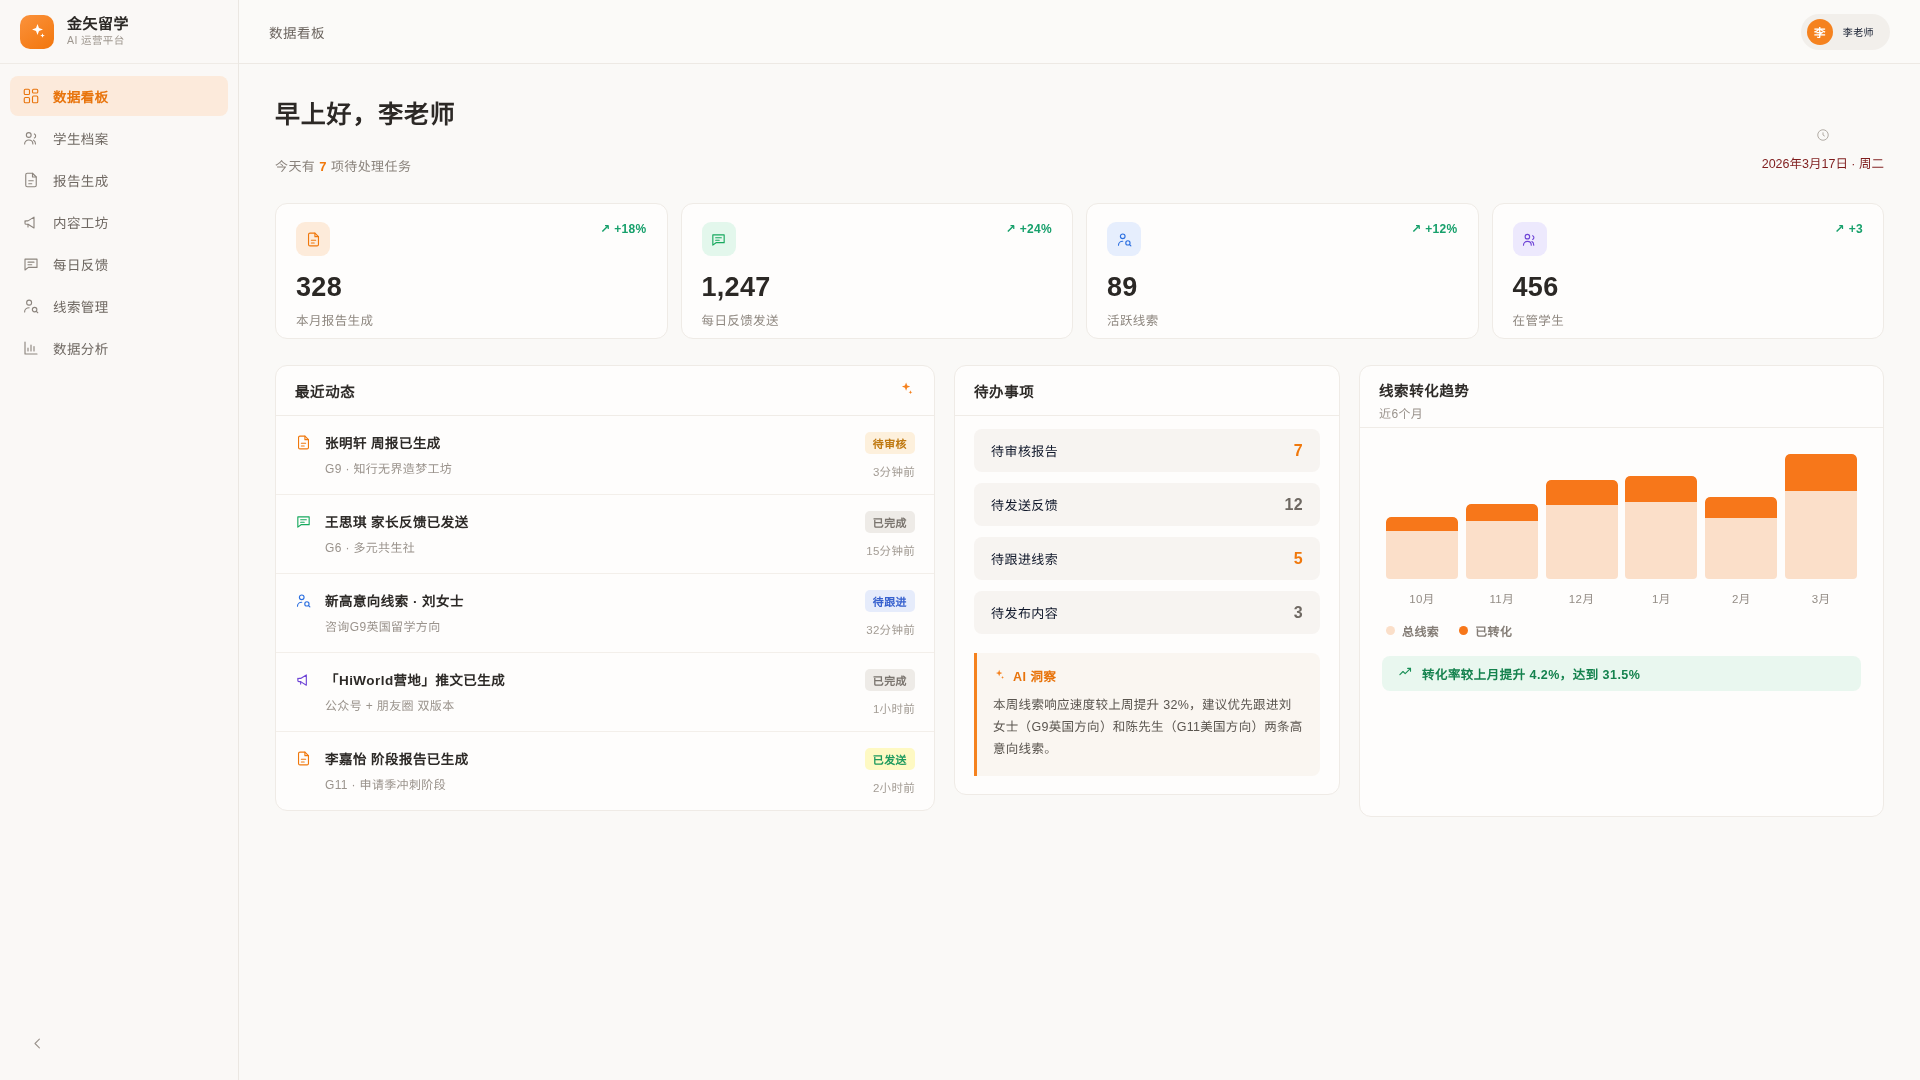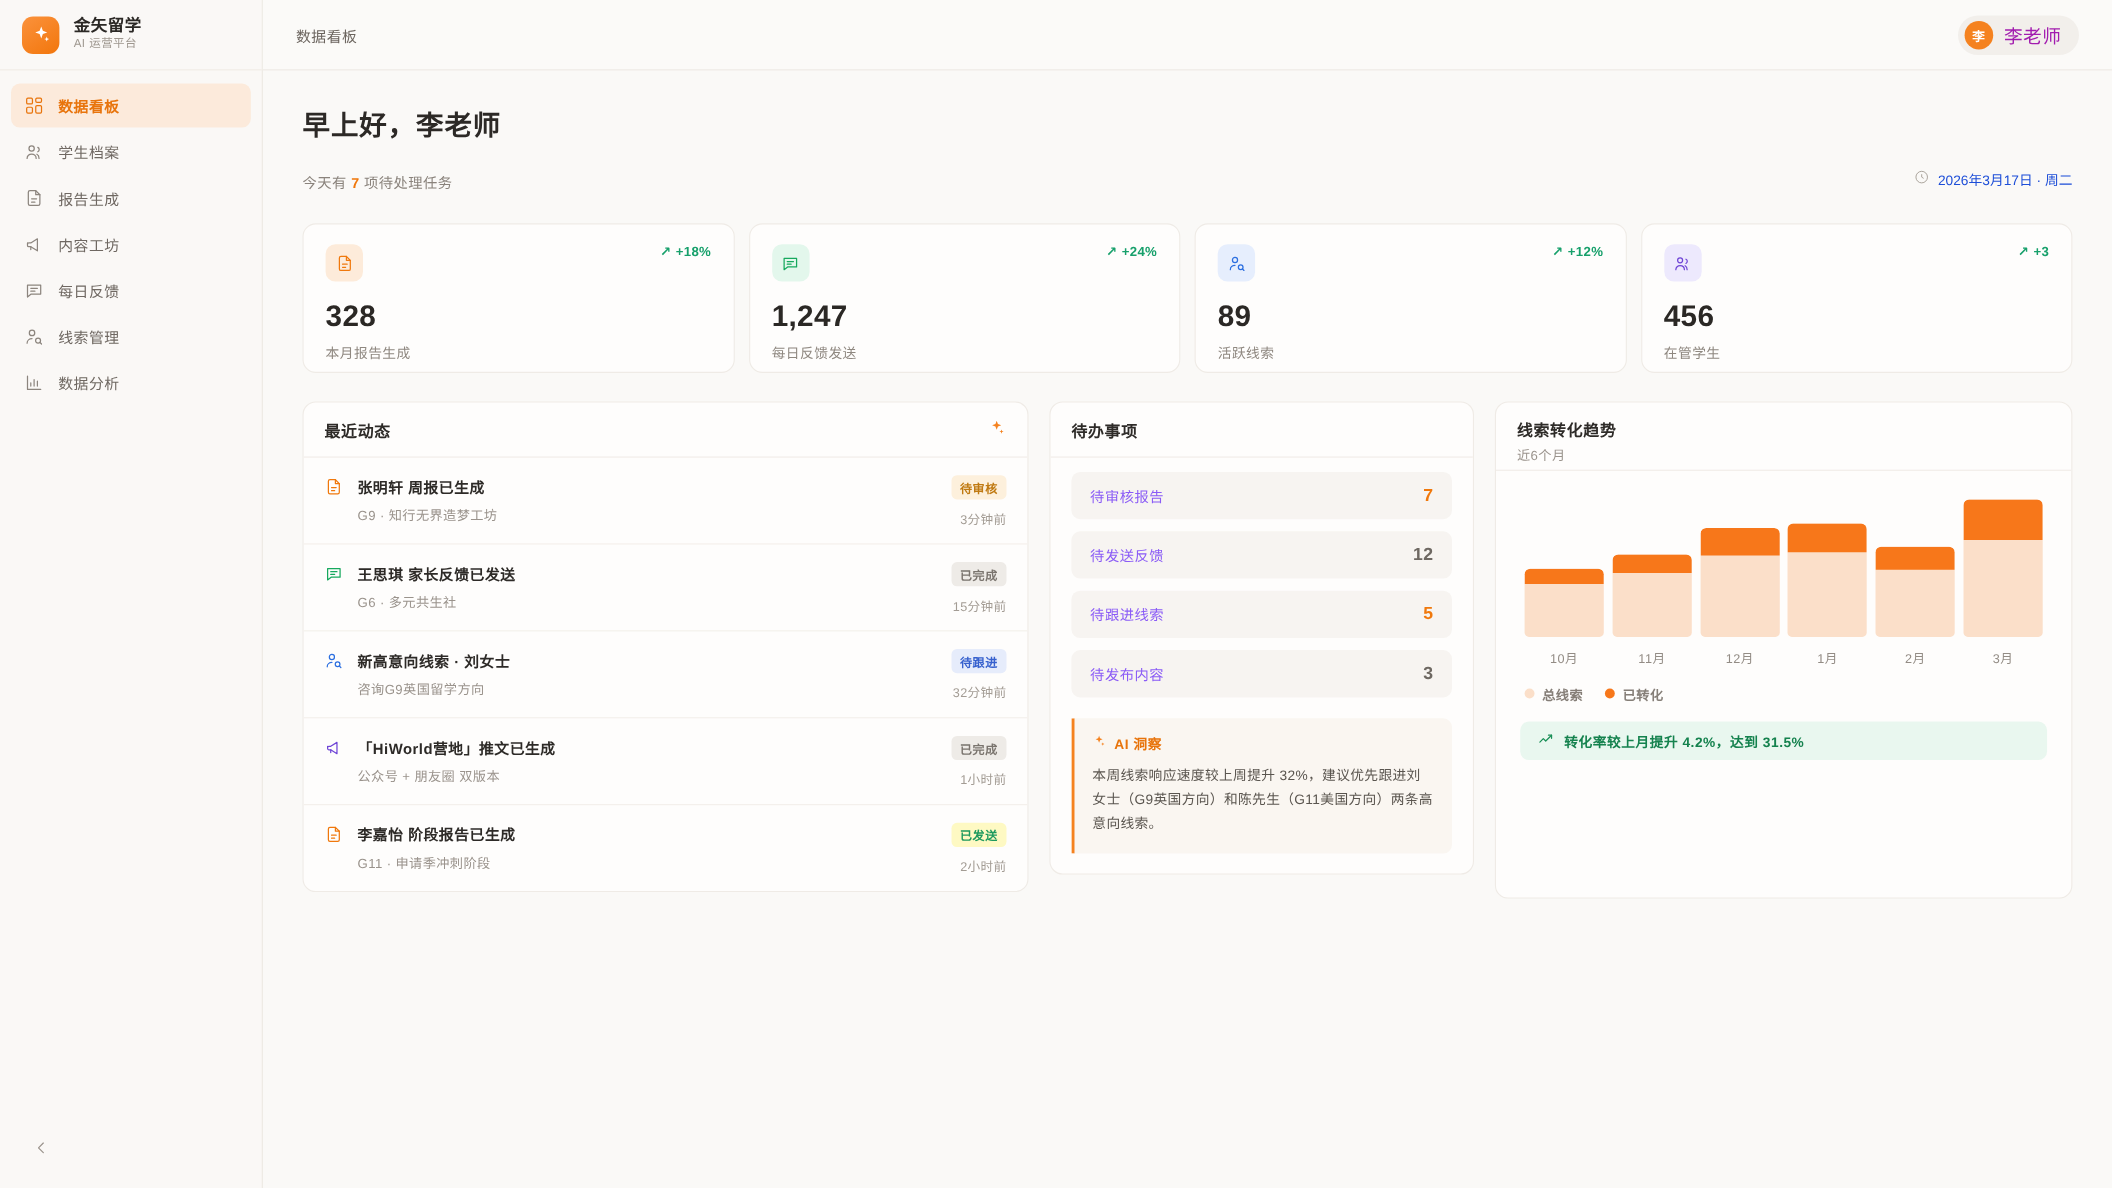--- a/index.html
+++ b/index.html
@@ -72,30 +72,30 @@
     background: #F2EFEB; border-radius: 20px;
     padding: 5px 16px 5px 6px; cursor: pointer;
   }
   .avatar {
     width: 26px; height: 26px; border-radius: 50%;
     background: #F5821F; color: #fff;
     font-size: 11.5px; font-weight: 700;
     display: flex; align-items: center; justify-content: center;
     flex: 0 0 26px;
   }
-  .user-name { font-size: 17px; color: #a21caf; letter-spacing: .4px; }
+  .user-name { font-size: 10px; color: #0f172a; letter-spacing: .4px; }
 
   .content { padding: 30px 36px 0 36px; overflow: hidden; }
 
   
   .greet-row { display: flex; align-items: flex-end; justify-content: space-between; }
   .greet-h1 { font-size: 25px; font-weight: 700; color: #2C2926; letter-spacing: .8px; }
   .greet-sub { margin-top: 26px; font-size: 13px; color: #8A837C; letter-spacing: .4px; }
   .greet-sub b { color: #F0780C; font-weight: 700; }
-  .date-box { display: flex; align-items: center; gap: 8px; font-size: 12.5px; color: #1d4ed8; padding-bottom: 3px; }
+  .date-box { display: flex; align-items: center; gap: 8px; font-size: 12.5px; color: #7f1d1d; padding-bottom: 3px; flex-direction: column; }
   .date-box svg { width: 14px; height: 14px; stroke: #A8A199; fill: none; stroke-width: 1.5; }
 
   
   .stats { display: flex; gap: 13px; margin-top: 28px; }
   .stat-card {
     flex: 1; height: 136px;
     background: #FEFDFC; border: 1px solid #EFEBE6; border-radius: 12px;
     padding: 18px 20px 0 20px; position: relative;
   }
   .stat-top { display: flex; align-items: flex-start; justify-content: space-between; }
@@ -149,21 +149,21 @@
   .act-time { font-size: 11.5px; color: #A39C94; letter-spacing: .3px; white-space: nowrap; }
 
   
   .p-todo { flex: 0 0 386px; padding-bottom: 18px; }
   .todo-list { padding: 13px 19px 0 19px; display: flex; flex-direction: column; gap: 11px; }
   .todo-row {
     height: 43px; background: #F7F4F1; border-radius: 8px;
     display: flex; align-items: center; justify-content: space-between;
     padding: 0 17px; cursor: pointer;
   }
-  .todo-label { font-size: 13px; color: #8b5cf6; letter-spacing: .45px; }
+  .todo-label { font-size: 13px; color: #0f172a; letter-spacing: .45px; }
   .todo-count { font-size: 16px; font-weight: 700; color: #6E6862; letter-spacing: .3px; }
   .todo-count.hot { color: #F0780C; }
   .ai-box {
     margin: 19px 19px 0 19px;
     background: #FAF6F1; border-left: 3px solid #F5821F;
     border-radius: 0 8px 8px 0;
     padding: 13px 16px 15px 16px;
   }
   .ai-head { display: flex; align-items: center; gap: 7px; }
   .ai-head svg { width: 13px; height: 13px; fill: #F5821F; }

